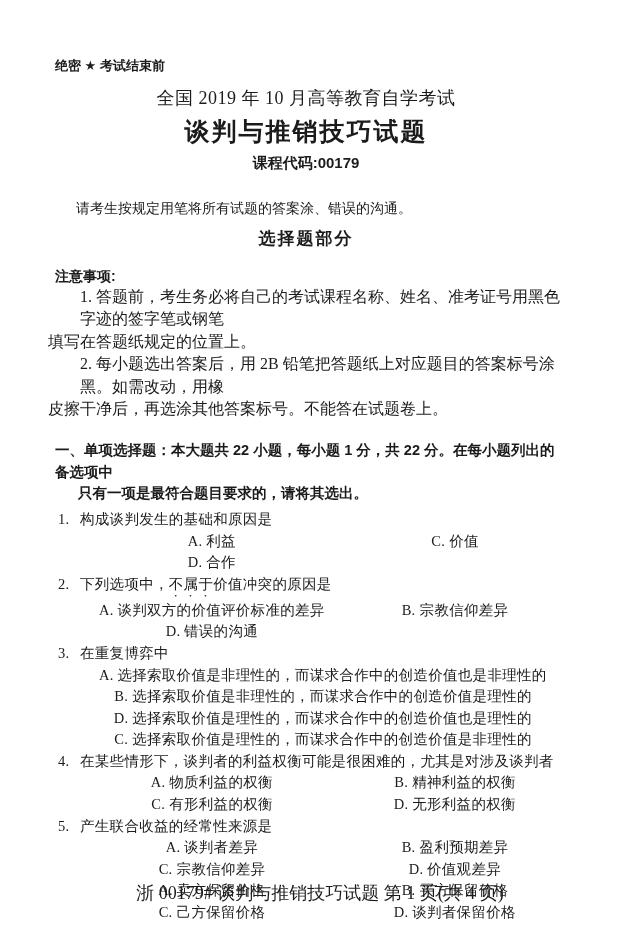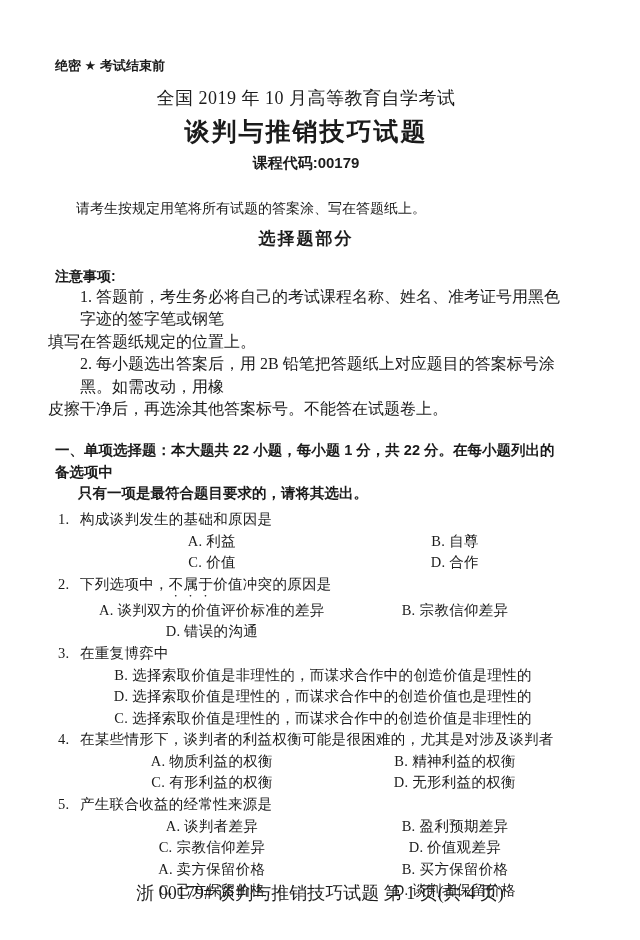--- a/index.html
+++ b/index.html
@@ -77,21 +77,21 @@
 <div class="page">
 
   <div class="security">绝密 ★ 考试结束前</div>
 
   <div class="exam-session">全国 2019 年 10 月高等教育自学考试</div>
 
   <div class="paper-title">谈判与推销技巧试题</div>
 
   <div class="course-code">课程代码:00179</div>
 
-  <div class="instruction">请考生按规定用笔将所有试题的答案涂、写在答题纸上。</div>
+  <div class="instruction">请考生按规定用笔将所有试题的答案涂、错误的沟通。</div>
 
   <div class="section-title">选择题部分</div>
 
   <div class="notes-label">注意事项:</div>
 
   <div class="note">
     <span class="first">1. 答题前，考生务必将自己的考试课程名称、姓名、准考证号用黑色字迹的签字笔或钢笔</span>
     <span class="cont">填写在答题纸规定的位置上。</span>
   </div>
   <div class="note">
@@ -105,21 +105,20 @@
   </div>
 
   <div class="questions">
 
     <div class="question">
       <div class="q-line">
         <span class="q-num">1.</span><span>构成谈判发生的基础和原因是</span>
       </div>
       <div class="opts">
         <div class="opt"><span class="opt-letter">A.</span><span>利益</span></div>
-        <div class="opt"><span class="opt-letter">B.</span><span>自尊</span></div>
         <div class="opt"><span class="opt-letter">C.</span><span>价值</span></div>
         <div class="opt"><span class="opt-letter">D.</span><span>合作</span></div>
       </div>
     </div>
 
     <div class="question">
       <div class="q-line">
         <span class="q-num">2.</span><span>下列选项中，</span><span class="emph">不属于</span><span>价值冲突的原因是</span>
       </div>
       <div class="opts">
@@ -127,20 +126,21 @@
         <div class="opt"><span class="opt-letter">B.</span><span>宗教信仰差异</span></div>
         <div class="opt"><span class="opt-letter">D.</span><span>错误的沟通</span></div>
       </div>
     </div>
 
     <div class="question">
       <div class="q-line">
         <span class="q-num">3.</span><span>在重复博弈中</span>
       </div>
       <div class="opts single">
+        <div class="opt"><span class="opt-letter">A.</span><span>选择索取价值是非理性的，而谋求合作中的创造价值也是非理性的</span></div>
         <div class="opt"><span class="opt-letter">B.</span><span>选择索取价值是非理性的，而谋求合作中的创造价值是理性的</span></div>
         <div class="opt"><span class="opt-letter">D.</span><span>选择索取价值是理性的，而谋求合作中的创造价值也是理性的</span></div>
         <div class="opt"><span class="opt-letter">C.</span><span>选择索取价值是理性的，而谋求合作中的创造价值是非理性的</span></div>
       </div>
     </div>
 
     <div class="question">
       <div class="q-line">
         <span class="q-num">4.</span><span>在某些情形下，谈判者的利益权衡可能是很困难的，尤其是对涉及谈判者</span>
       </div>

